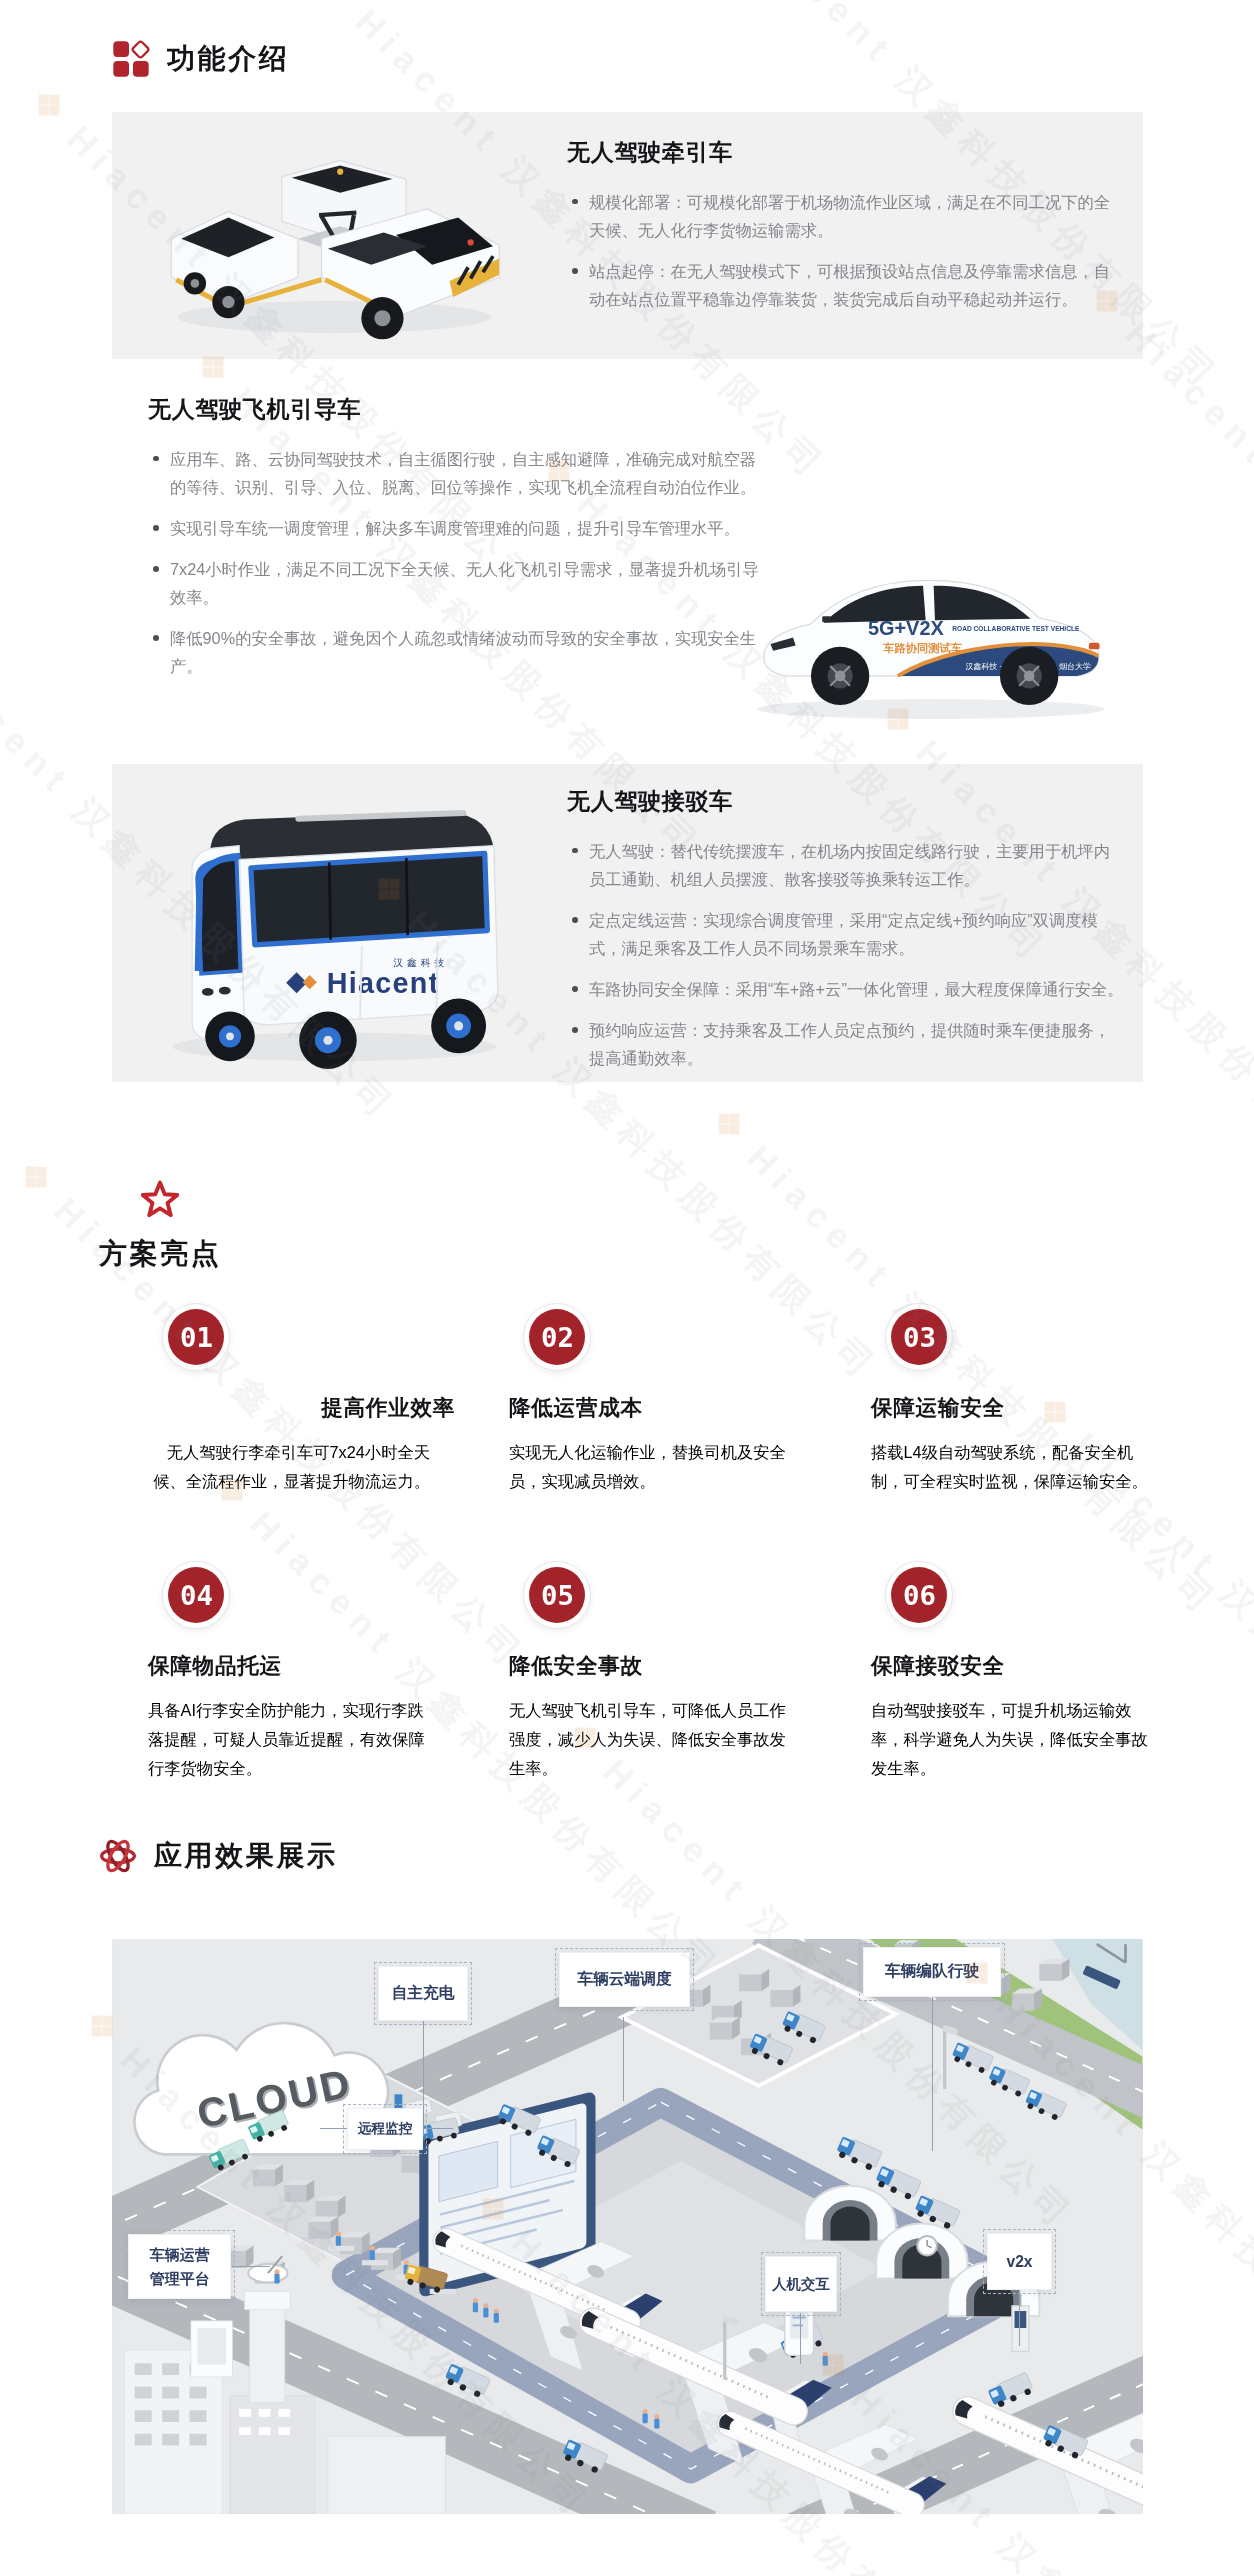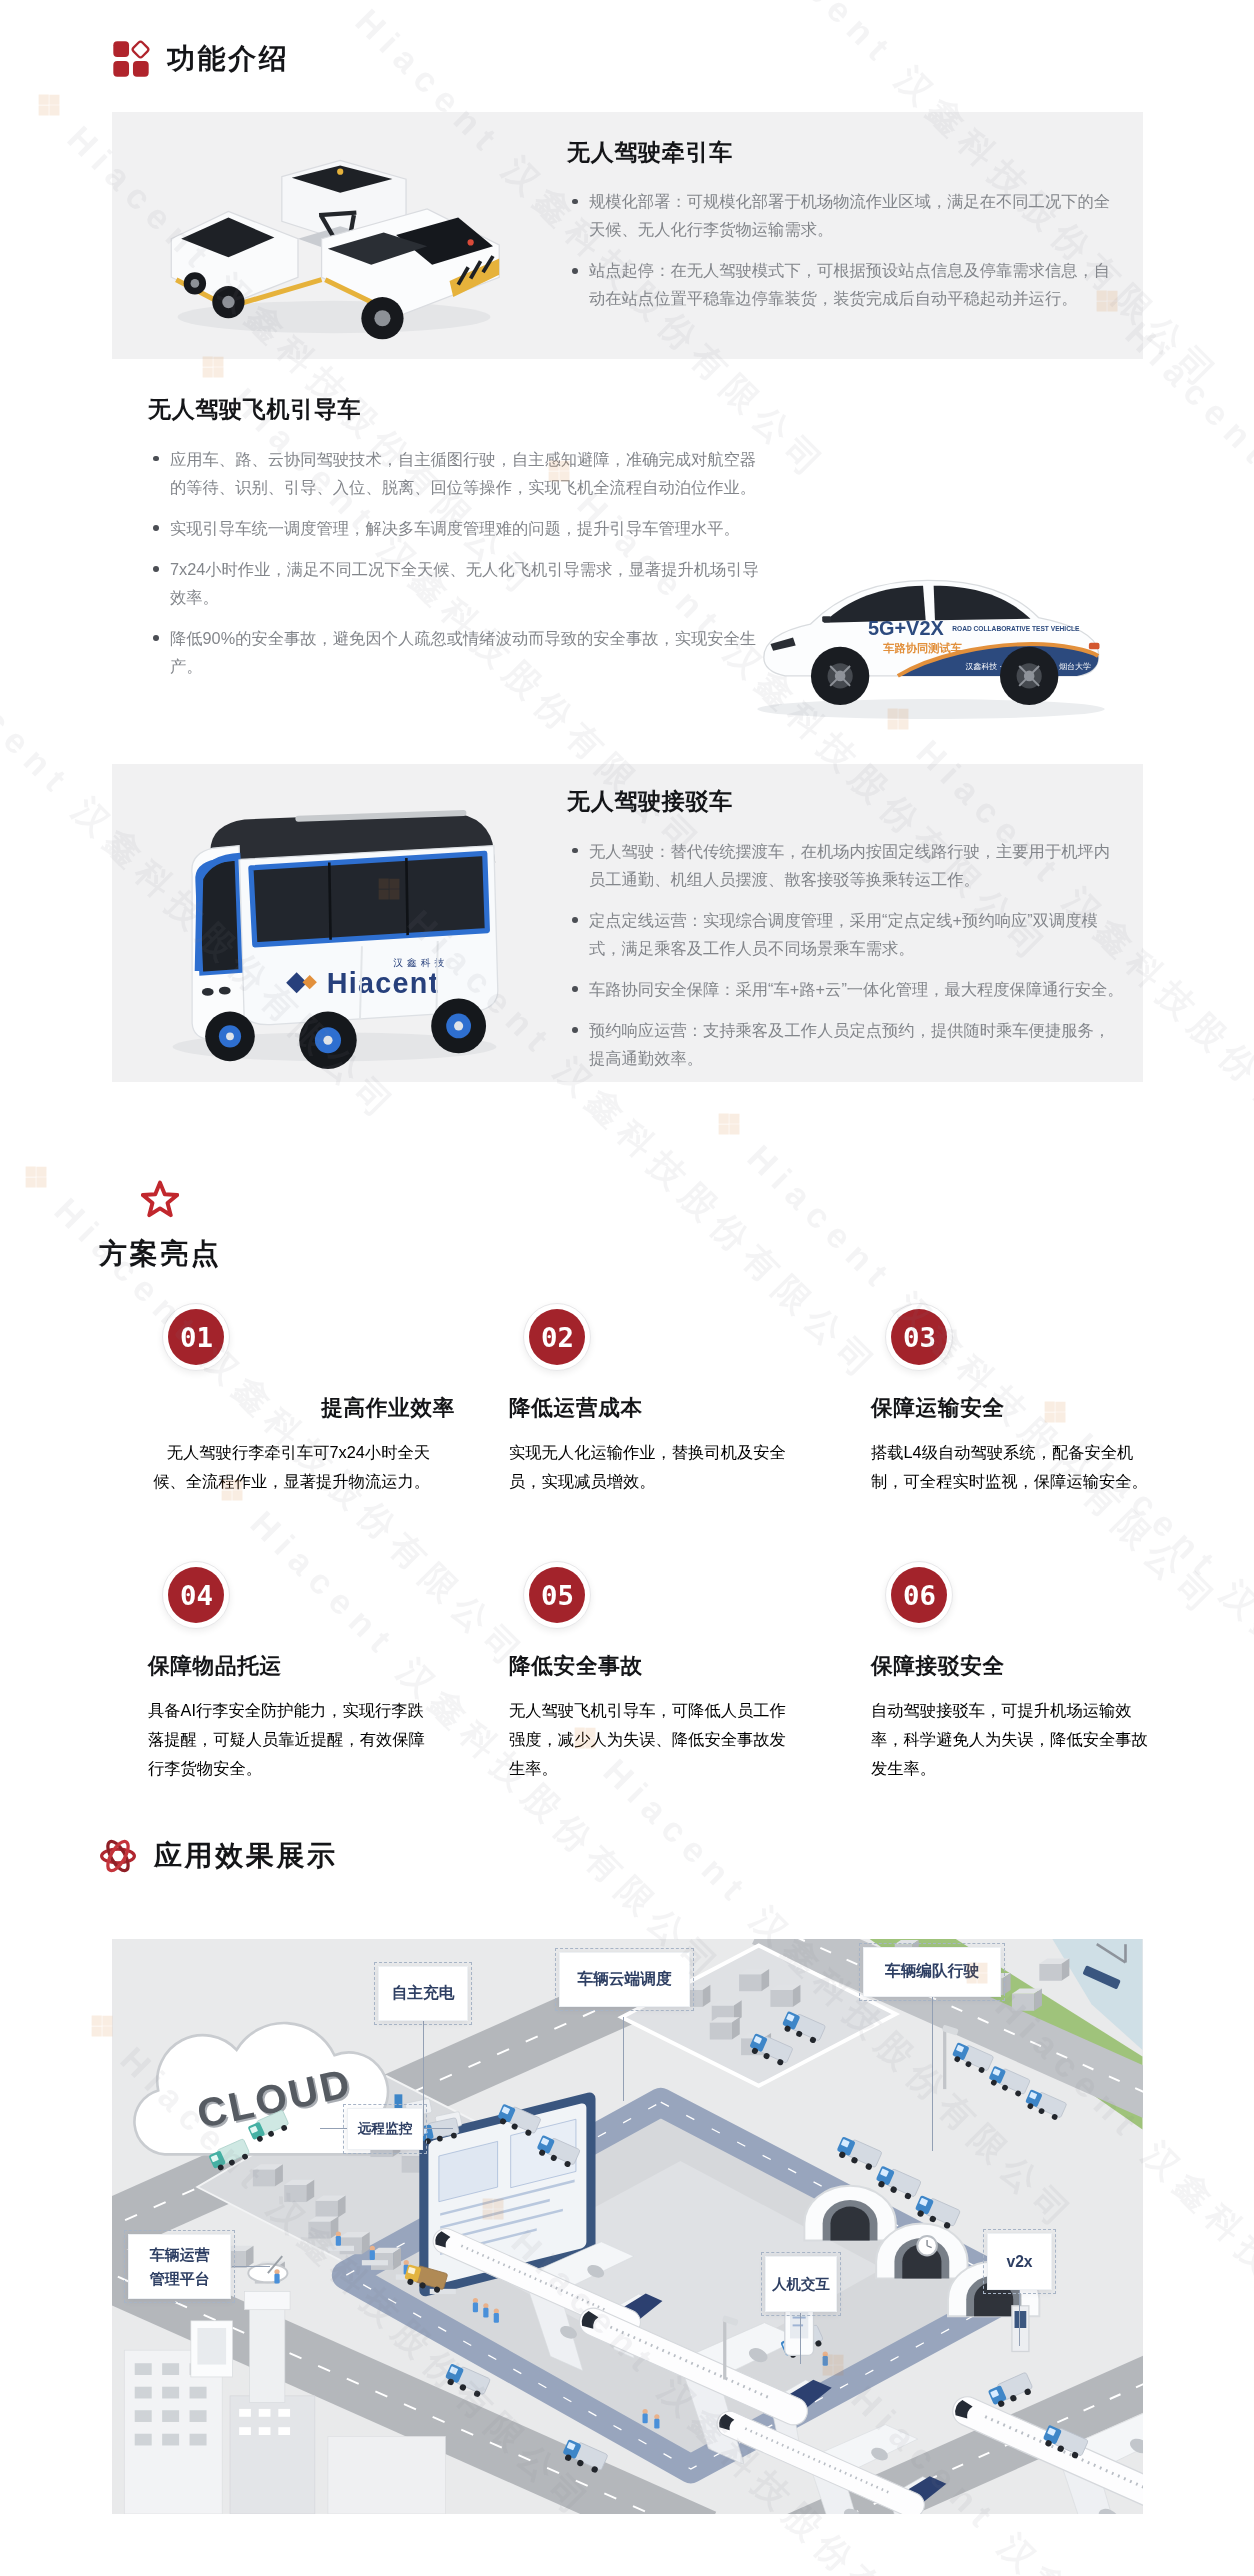--- a/index.html
+++ b/index.html
@@ -25,21 +25,21 @@
   
   .card { position:absolute; left:112px; width:1031px; background:#f1f1f2; z-index:2; }
   #card-tractor { top:112px; height:247px; }
   #card-guide   { top:359px; height:406px; background:#ffffff; }
   #card-shuttle { top:764px; height:318px; }
   .card-fig { position:absolute; }
   #fig-tractor { left:13px; top:5.2px; width:418px; height:236px; }
   #fig-guide   { left:620px; top:155px; width:398px; height:219px; }
   #fig-shuttle { left:19.6px; top:10.5px; width:405px; height:298px; }
   .card-text { position:absolute; }
-  #card-tractor .card-text { left:455px; top:25px; width:555px;font-family:Liberation Serif, serif; }
+  #card-tractor .card-text { left:455px; top:25px; width:555px; }
   #card-guide   .card-text { left:36px;  top:35px; width:611px; }
   #card-shuttle .card-text { left:455px; top:22px; width:558px; }
   .card-title { font-size:23px; font-weight:bold; color:#141518; margin:0 0 19.6px 0; letter-spacing:0.7px; }
   ul.bullets { list-style:none; margin:0; padding:0; }
   ul.bullets li { position:relative; padding-left:22px; font-size:16.3px; line-height:1.72;
                   color:#83868b; margin-bottom:13px; }
   ul.bullets li::before { content:""; position:absolute; left:5.2px; top:11px; width:5.9px; height:5.9px;
                   border-radius:50%; background:#4b4e54; }
   
   .hl-item { position:absolute; width:307px; z-index:2; }

